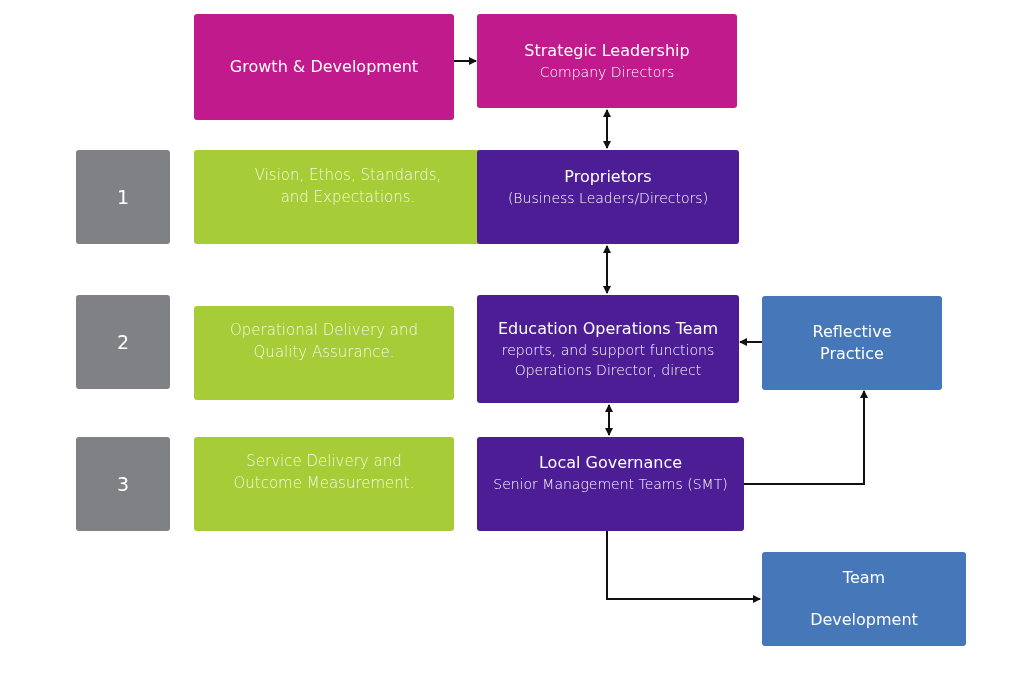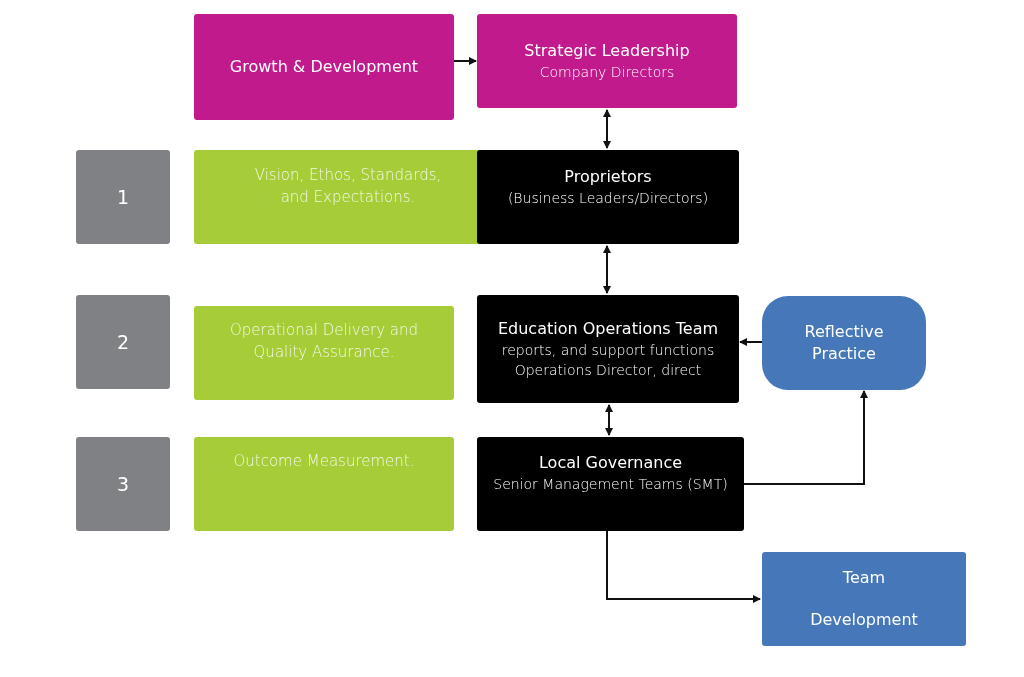--- a/index.html
+++ b/index.html
@@ -1,21 +1,21 @@
 <!DOCTYPE html>
 <html><head>
 <meta charset="utf-8">
 <style>
   html, body { margin:0; padding:0; background:#ffffff; }
   body { width:1024px; height:677px; position:relative; overflow:hidden;
          font-family: "DejaVu Sans", "Liberation Sans", sans-serif; }
   .box { position:absolute; border-radius:3px; color:#ffffff; display:flex;
          flex-direction:column; align-items:center; text-align:center; box-sizing:border-box; }
   .magenta { background:#c01a8c; }
-  .teal { background:#000000; }
+  .teal { background:#4c1d95; }
   .green { background:#a6cd38; }
   .grey { background:#808184; }
   .blue { background:#4577b9; }
   .center { justify-content:center; }
   .title { font-size:16px; line-height:22px; }
   .sub { font-size:14px; line-height:20px; font-weight:300; }
   .green .sub { font-size:15px; line-height:22px; color:#f4f8e6; }
   .num { font-size:19px; }
   svg.links { position:absolute; left:0; top:0; }
 </style>
@@ -47,29 +47,30 @@
 </div>
 <div class="box green" style="left:194px;top:306px;width:260px;height:94px;padding-top:13px;">
   <span class="sub">Operational Delivery and</span>
   <span class="sub">Quality Assurance.</span>
 </div>
 <div class="box teal" style="left:477px;top:295px;width:262px;height:108px;padding-top:23px;">
   <span class="title">Education Operations Team</span>
   <span class="sub">reports, and support functions</span>
   <span class="sub">Operations Director, direct</span>
 </div>
-<div class="box blue center" style="left:762px;top:296px;width:164px;height:94px;border-radius:26px;">
+<div class="box blue center" style="left:762px;top:296px;width:180px;height:94px;">
   <span class="title">Reflective</span>
   <span class="title">Practice</span>
 </div>
 
 <div class="box grey center" style="left:76px;top:437px;width:94px;height:94px;">
   <span class="num">3</span>
 </div>
 <div class="box green" style="left:194px;top:437px;width:260px;height:94px;padding-top:13px;">
+  <span class="sub">Service Delivery and</span>
   <span class="sub">Outcome Measurement.</span>
 </div>
 <div class="box teal" style="left:477px;top:437px;width:267px;height:94px;padding-top:15px;">
   <span class="title">Local Governance</span>
   <span class="sub">Senior Management Teams (SMT)</span>
 </div>
 <div class="box blue center" style="left:762px;top:552px;width:204px;height:94px;gap:20px;">
   <span class="title">Team</span>
   <span class="title">Development</span>
 </div>

